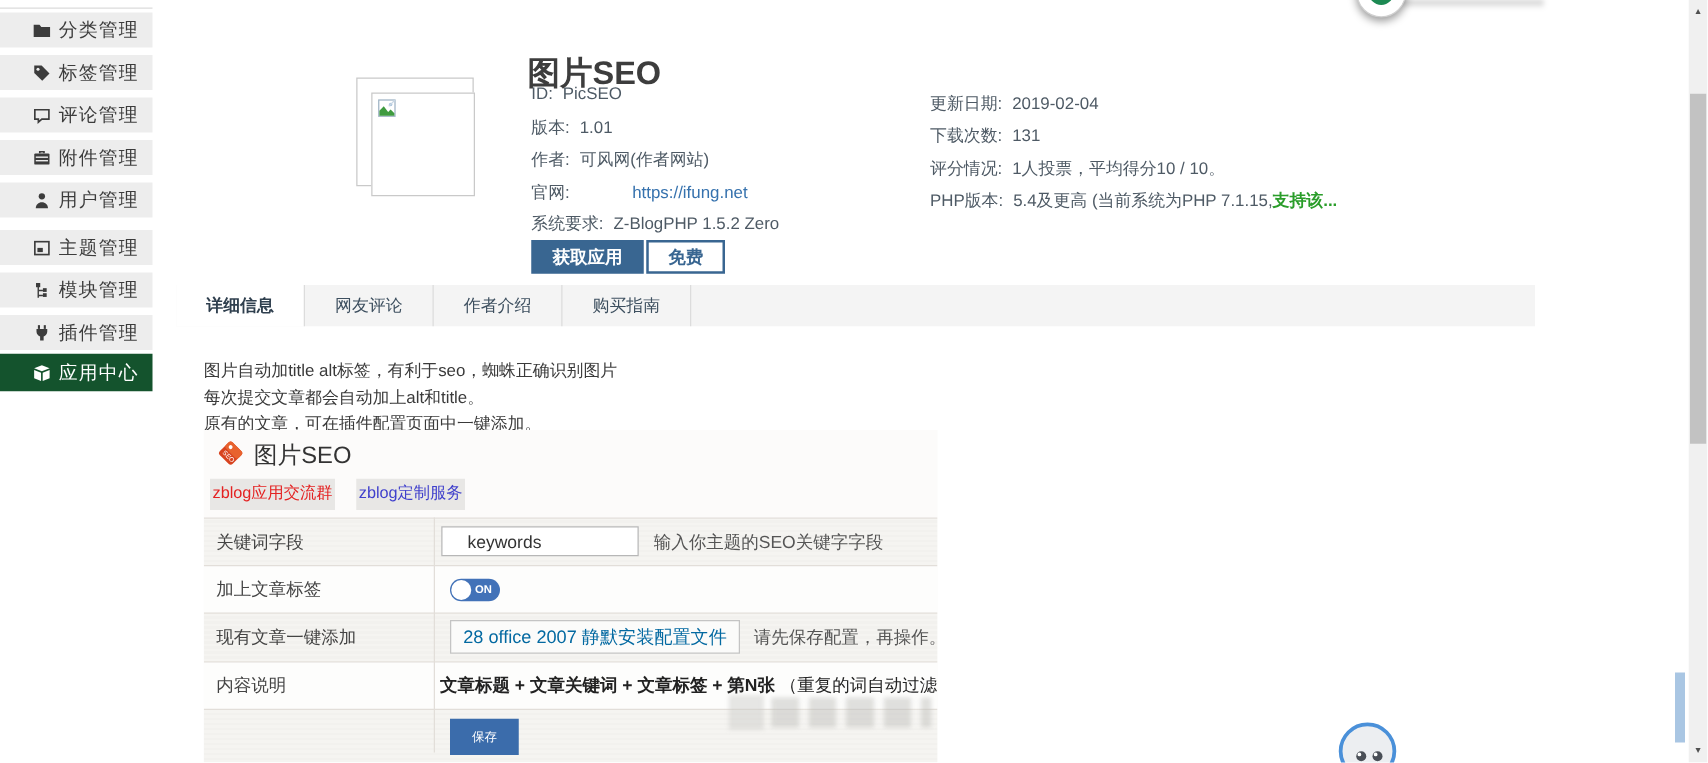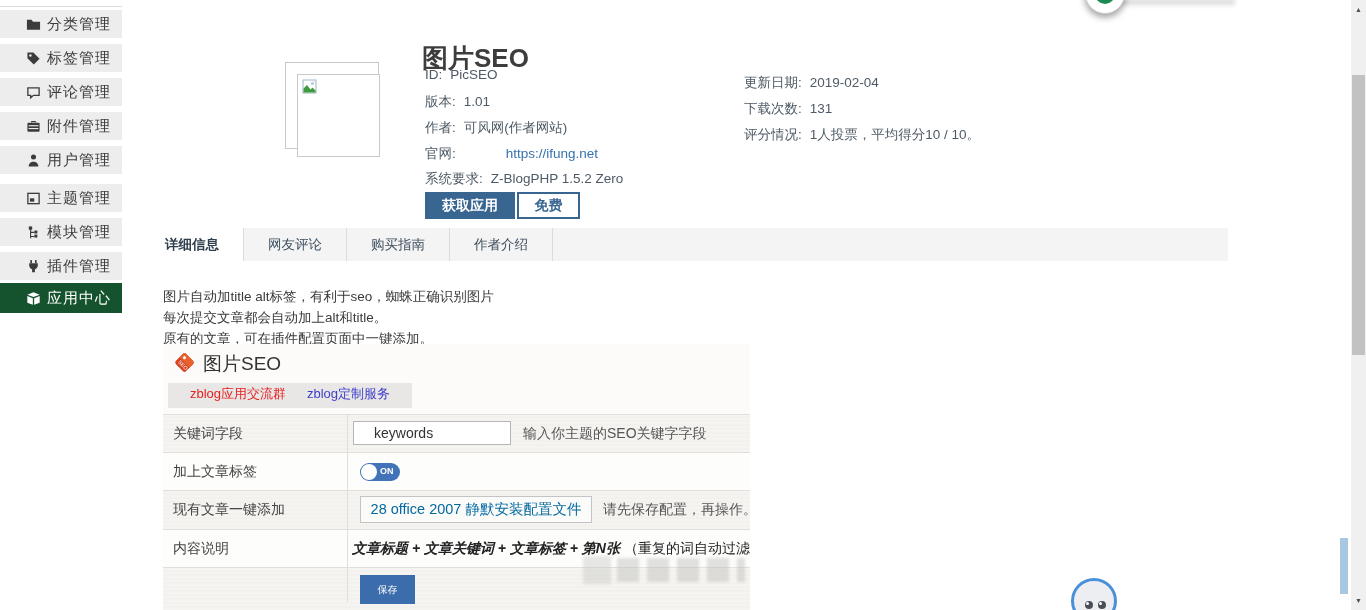--- a/index.html
+++ b/index.html
@@ -37,41 +37,41 @@
   .tab.active{background:#fff;color:#2f3f4e;font-weight:bold;border-right:1px solid #dcdcdc;}
 
   
   .desc{position:absolute;left:163px;top:286px;font-size:13.5px;color:#3a3a3a;line-height:21px;}
 
   
   .shot{position:absolute;left:163px;top:344px;width:587px;height:266px;background:#fcfbfa;overflow:hidden;}
   .shot-title{position:absolute;left:40px;top:7px;font-size:19px;color:#333;}
   .tagicon{position:absolute;left:8px;top:5px;width:27px;height:27px;}
   .linkbtn{position:absolute;top:39px;height:25px;line-height:22px;background:#e8e7e5;
-    font-size:13px;padding:0 22px;cursor:pointer;}
+    font-size:13px;padding:0 2px;cursor:pointer;}
   .linkbtn.b1{left:5px;color:#e42222;}
   .linkbtn.b2{left:122px;color:#4040cc;}
   .srow{position:absolute;left:0;width:587px;border-top:1px solid #e2ded9;box-sizing:border-box;}
   .srow.gray{background:repeating-linear-gradient(0deg,#f5f4f1 0 2px,#f2f1ee 2px 4px);}
   .srow.white{background:#fdfdfc;}
   .srow .rlabel{position:absolute;left:10px;top:50%;transform:translateY(-50%);font-size:14px;color:#444;}
   .colsep{position:absolute;left:184px;top:70px;width:1px;height:188px;background:#e2ded9;}
   .kw-input{position:absolute;left:190px;top:6px;width:158px;height:24px;border:1px solid #b7b7b7;
     background:#fff;font-size:14px;color:#333;padding:0 20px;box-sizing:border-box;
     font-family:"Liberation Sans","DejaVu Sans",sans-serif;}
   .rhint{position:absolute;top:50%;transform:translateY(-50%);font-size:14px;color:#555;white-space:nowrap;}
   .toggle{position:absolute;left:197px;top:10px;width:40px;height:18px;border-radius:10px;
     background:#4272b8;cursor:pointer;}
   .toggle .knob{position:absolute;left:1px;top:1px;width:16px;height:16px;border-radius:50%;background:#fff;}
   .toggle .onlbl{position:absolute;left:20px;top:3px;font-size:9px;font-weight:bold;color:#fff;}
   .btn-office{position:absolute;left:197px;top:5px;width:232px;height:27px;background:#fbfbfa;
     border:1px solid #c4c4c4;font-size:14.5px;color:#0369a1;cursor:pointer;
     font-family:"Liberation Sans","DejaVu Sans",sans-serif;}
   .r4text{position:absolute;left:189px;top:50%;transform:translateY(-50%);font-size:14px;color:#222;white-space:nowrap;}
-  .r4text .b{font-weight:bold;font-style:italic;}
+  .r4text .b{font-weight:bold;}
   .btn-save{position:absolute;left:197px;top:7px;width:55px;height:29px;background:#3b6cab;color:#ffffff;
     font-size:10px;border:none;cursor:pointer;}
   .watermark{position:absolute;left:420px;top:210px;width:165px;height:34px;filter:blur(1.5px);opacity:.55;}
   .watermark .wm-logo{position:absolute;left:0;top:2px;width:28px;height:28px;background:rgba(200,200,196,.8);}
   .watermark .wm-text{position:absolute;left:34px;top:4px;width:128px;height:24px;
     background:repeating-linear-gradient(90deg,rgba(190,190,186,.85) 0 22px,rgba(245,245,243,.4) 22px 30px);}
 
   
   .scrollbar{position:absolute;right:0;top:0;width:15px;height:610px;background:#f0f0f0;}
   .sb-arrow{position:absolute;left:0;width:15px;height:15px;color:#505050;font-size:7px;
@@ -221,26 +221,29 @@
 
   <div class="fline" style="left:744px;top:74px">
     <span class="lab">更新日期:</span><span>2019-02-04</span>
   </div>
   <div class="fline" style="left:744px;top:100px">
     <span class="lab">下载次数:</span><span>131</span>
   </div>
   <div class="fline" style="left:744px;top:126px">
     <span class="lab">评分情况:</span><span>1人投票，平均得分10 / 10。</span>
   </div>
+  <div class="fline" style="left:744px;top:152px">
+    <span class="lab">PHP版本:</span><span>5.4及更高 (当前系统为PHP 7.1.15,</span><span class="green">支持该...</span>
+  </div>
 
   <div class="tabbar">
     <div class="tab active">详细信息</div>
     <div class="tab">网友评论</div>
+    <div class="tab">作者介绍</div>
     <div class="tab">购买指南</div>
-    <div class="tab">作者介绍</div>
   </div>
 
   <div class="desc">
     <div>图片自动加title alt标签，有利于seo，蜘蛛正确识别图片</div>
     <div>每次提交文章都会自动加上alt和title。</div>
     <div>原有的文章，可在插件配置页面中一键添加。</div>
   </div>
 
   <div class="shot">
     <span class="tagicon">

